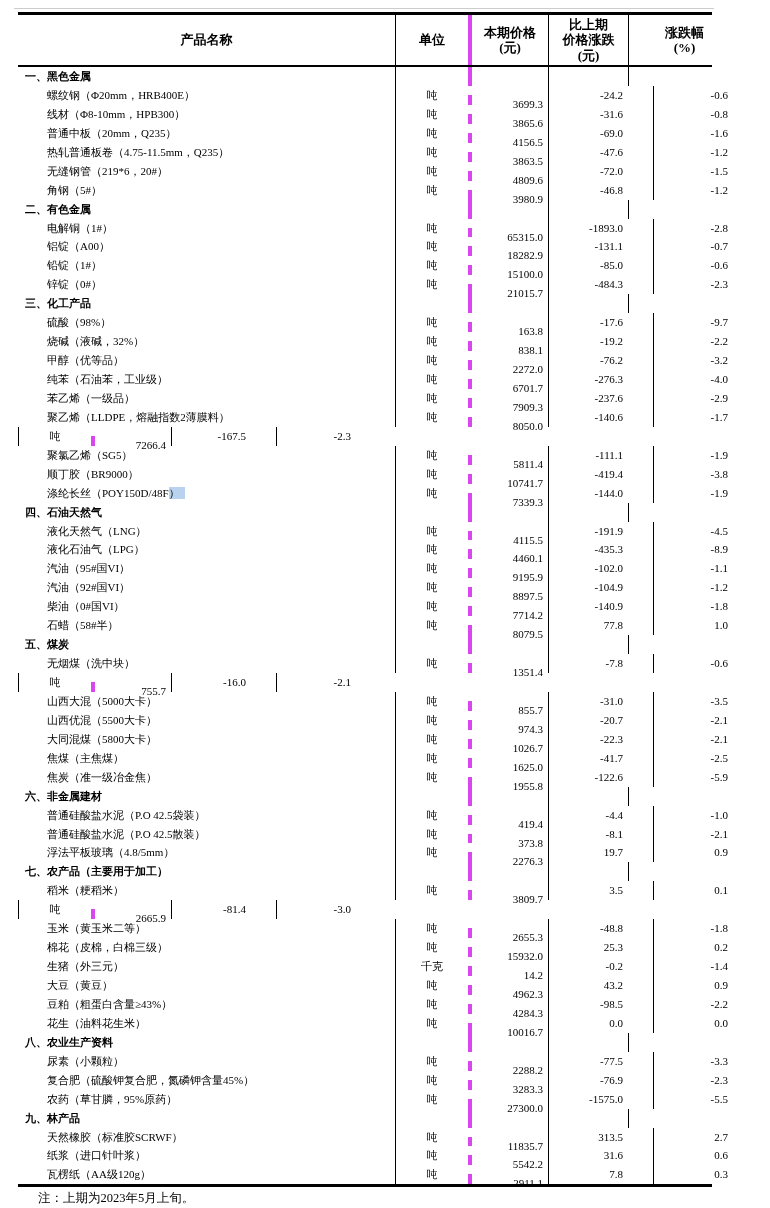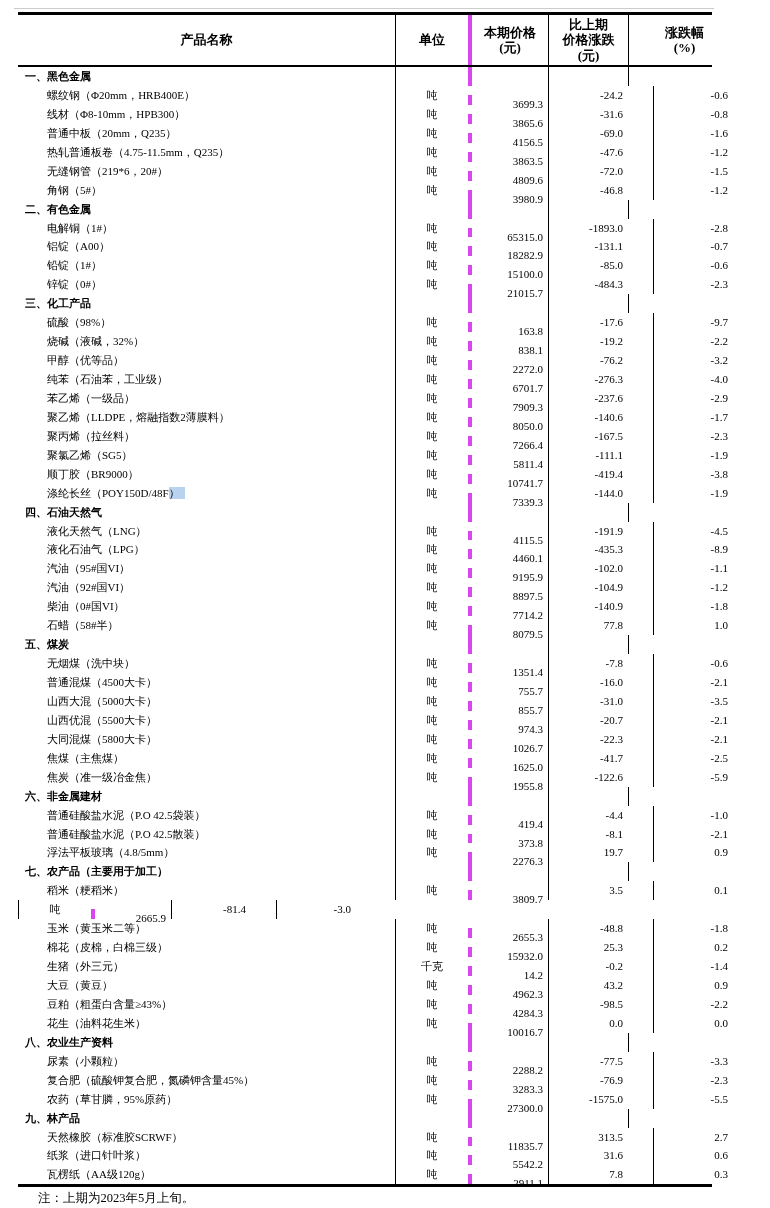--- a/index.html
+++ b/index.html
@@ -187,21 +187,20 @@
           <div class="c c5 num">-2.9</div>
         </div>
         <div class="row brow">
           <div class="c c1">聚乙烯（LLDPE，熔融指数2薄膜料）</div>
           <div class="c c2 cell-unit">吨</div>
           <div class="c c3 num">8050.0</div>
           <div class="c c4 num">-140.6</div>
           <div class="c c5 num">-1.7</div>
         </div>
         <div class="row brow">
-          <div class="c c1">聚丙烯（拉丝料）</div>
           <div class="c c2 cell-unit">吨</div>
           <div class="c c3 num">7266.4</div>
           <div class="c c4 num">-167.5</div>
           <div class="c c5 num">-2.3</div>
         </div>
         <div class="row brow">
           <div class="c c1">聚氯乙烯（SG5）</div>
           <div class="c c2 cell-unit">吨</div>
           <div class="c c3 num">5811.4</div>
           <div class="c c4 num">-111.1</div>
@@ -278,21 +277,20 @@
           <div class="c c5"></div>
         </div>
         <div class="row brow">
           <div class="c c1">无烟煤（洗中块）</div>
           <div class="c c2 cell-unit">吨</div>
           <div class="c c3 num">1351.4</div>
           <div class="c c4 num">-7.8</div>
           <div class="c c5 num">-0.6</div>
         </div>
         <div class="row brow">
-          <div class="c c1">普通混煤（4500大卡）</div>
           <div class="c c2 cell-unit">吨</div>
           <div class="c c3 num">755.7</div>
           <div class="c c4 num">-16.0</div>
           <div class="c c5 num">-2.1</div>
         </div>
         <div class="row brow">
           <div class="c c1">山西大混（5000大卡）</div>
           <div class="c c2 cell-unit">吨</div>
           <div class="c c3 num">855.7</div>
           <div class="c c4 num">-31.0</div>

